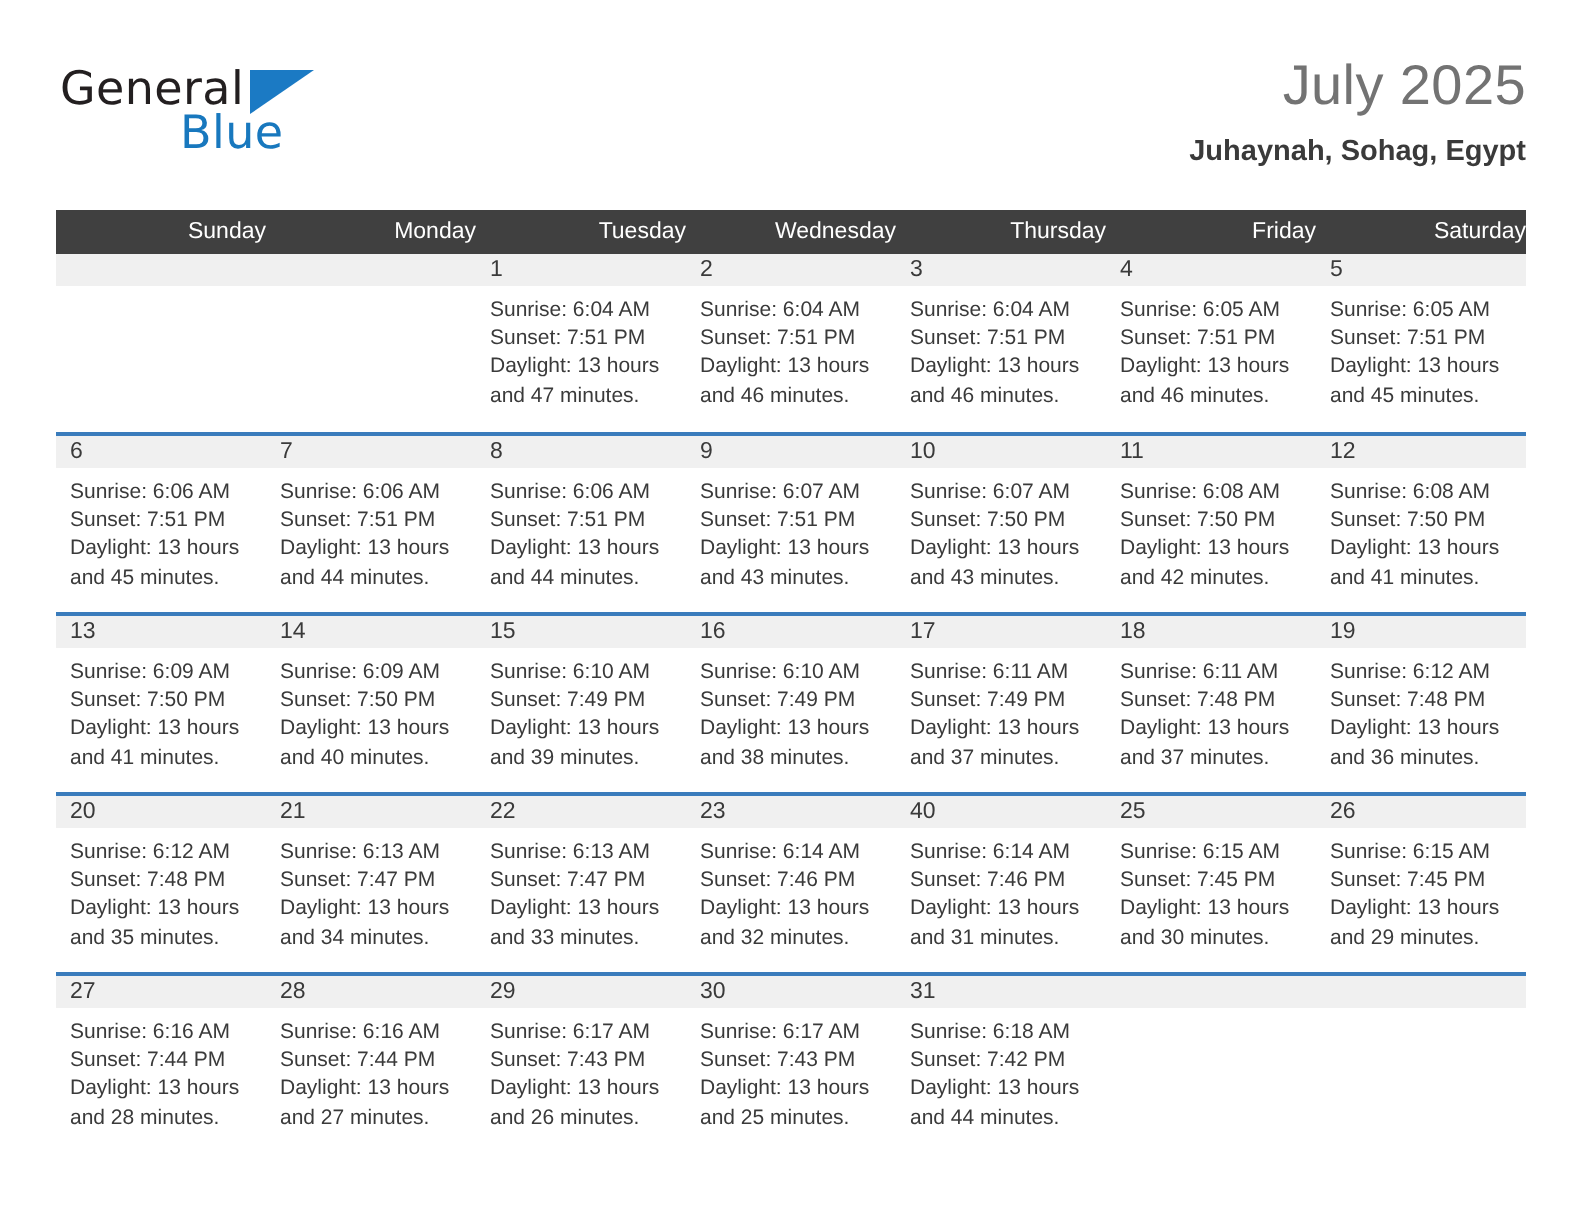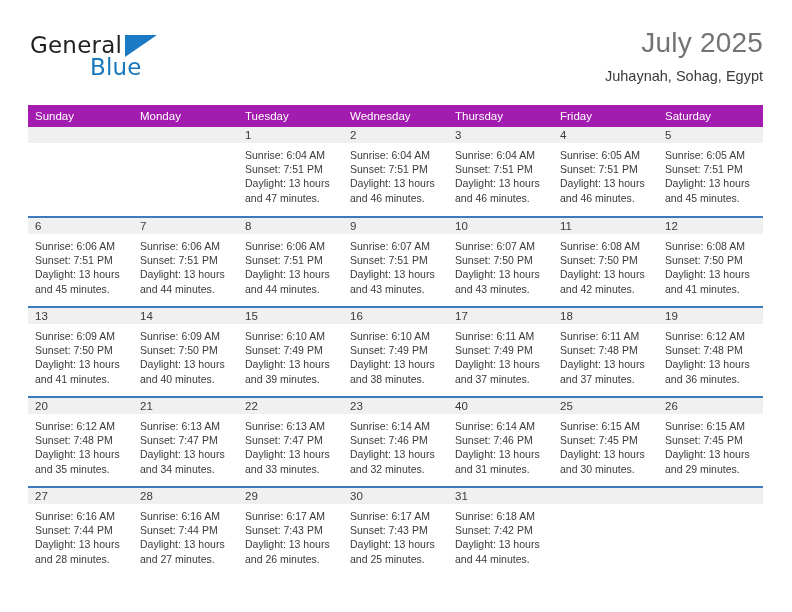--- a/index.html
+++ b/index.html
@@ -79,41 +79,41 @@
     font-size: 28px;
     font-weight: 400;
     color: #737373;
     line-height: 34px;
     letter-spacing: 0.2px;
     font-family: "Liberation Sans", sans-serif;
   }
   .cal-subtitle {
     margin-top: 7px;
     font-size: 14.5px;
-    font-weight: 400;
+    font-weight: 700;
     color: #3a3a3a;
     line-height: 18px;
     font-family: "Liberation Sans", sans-serif;
   }
 
   
   .calendar {
     position: absolute;
     left: 28px;
     top: 105px;
     width: 735px;
     border-collapse: collapse;
     table-layout: fixed;
   }
   .calendar th {
-    background: #a21caf;
+    background: #404040;
     color: #ffffff;
     font-size: 11.5px;
     font-weight: 400;
-    text-align: left;
+    text-align: right;
     padding: 5px 0 5px 7px;
     height: 21px;
     line-height: 12px;
     border: none;
     font-family: "Liberation Sans", sans-serif;
   }
   .calendar td {
     vertical-align: top;
     padding: 0;
     border: none;

